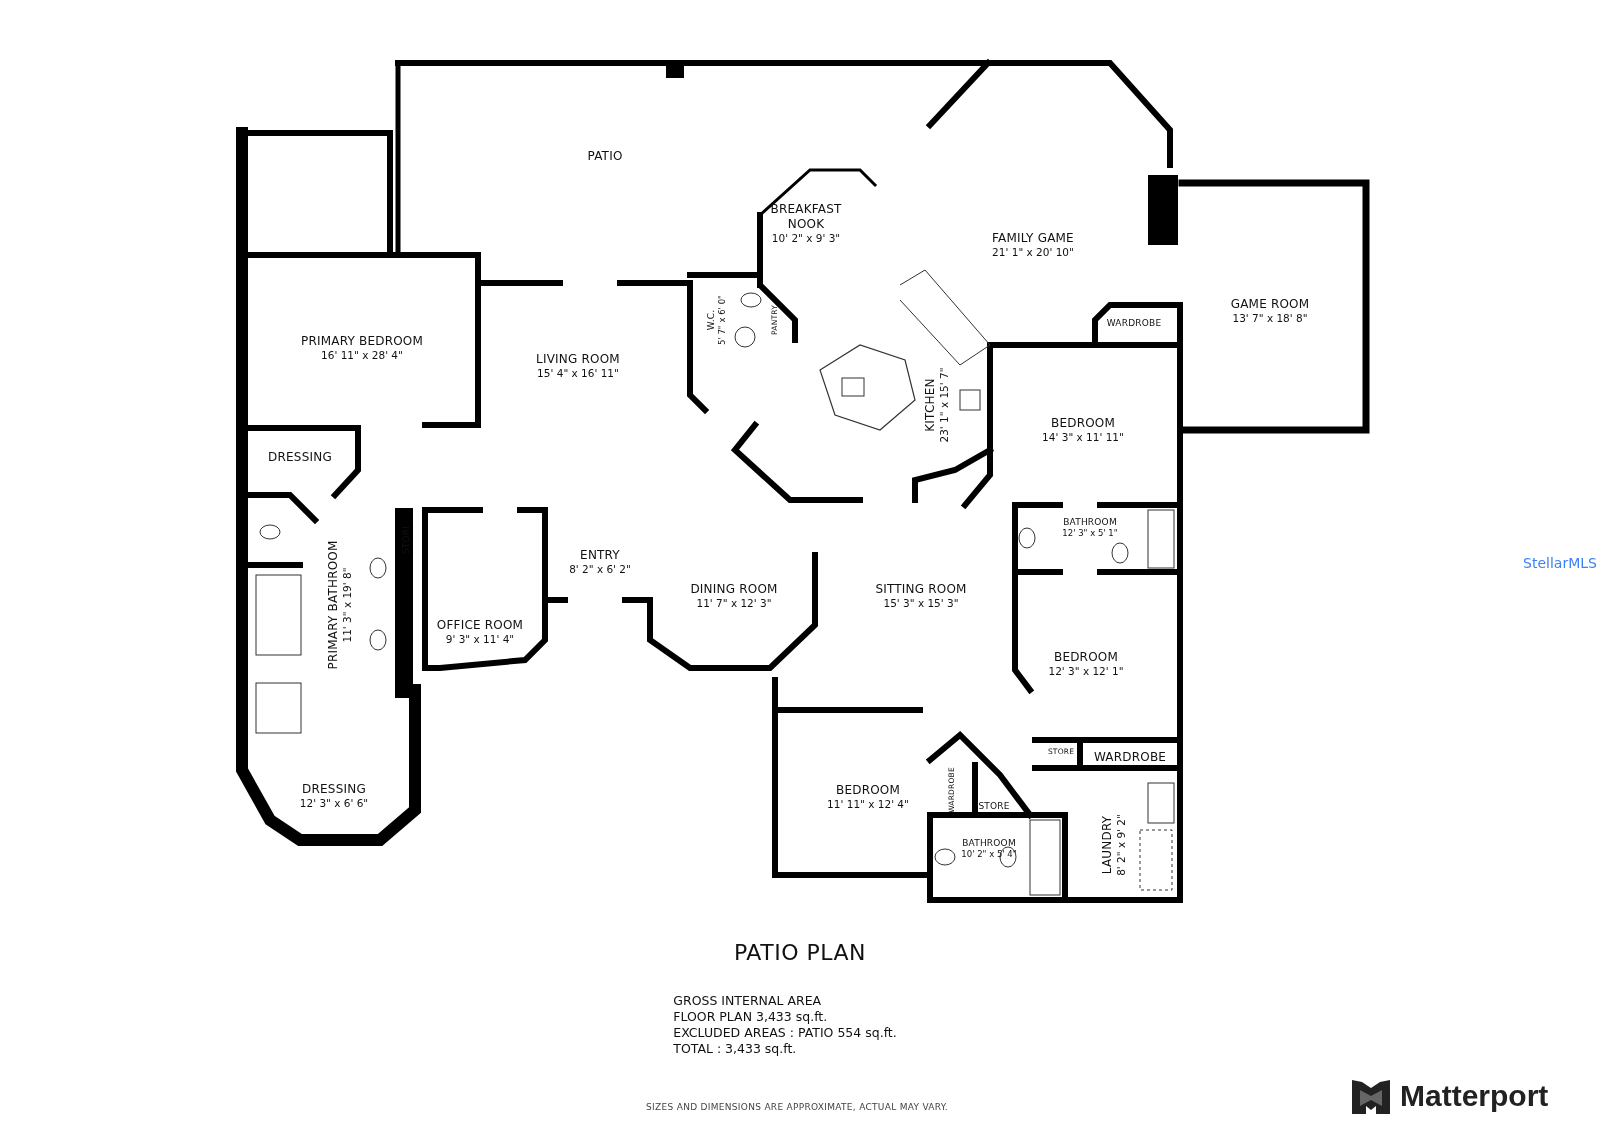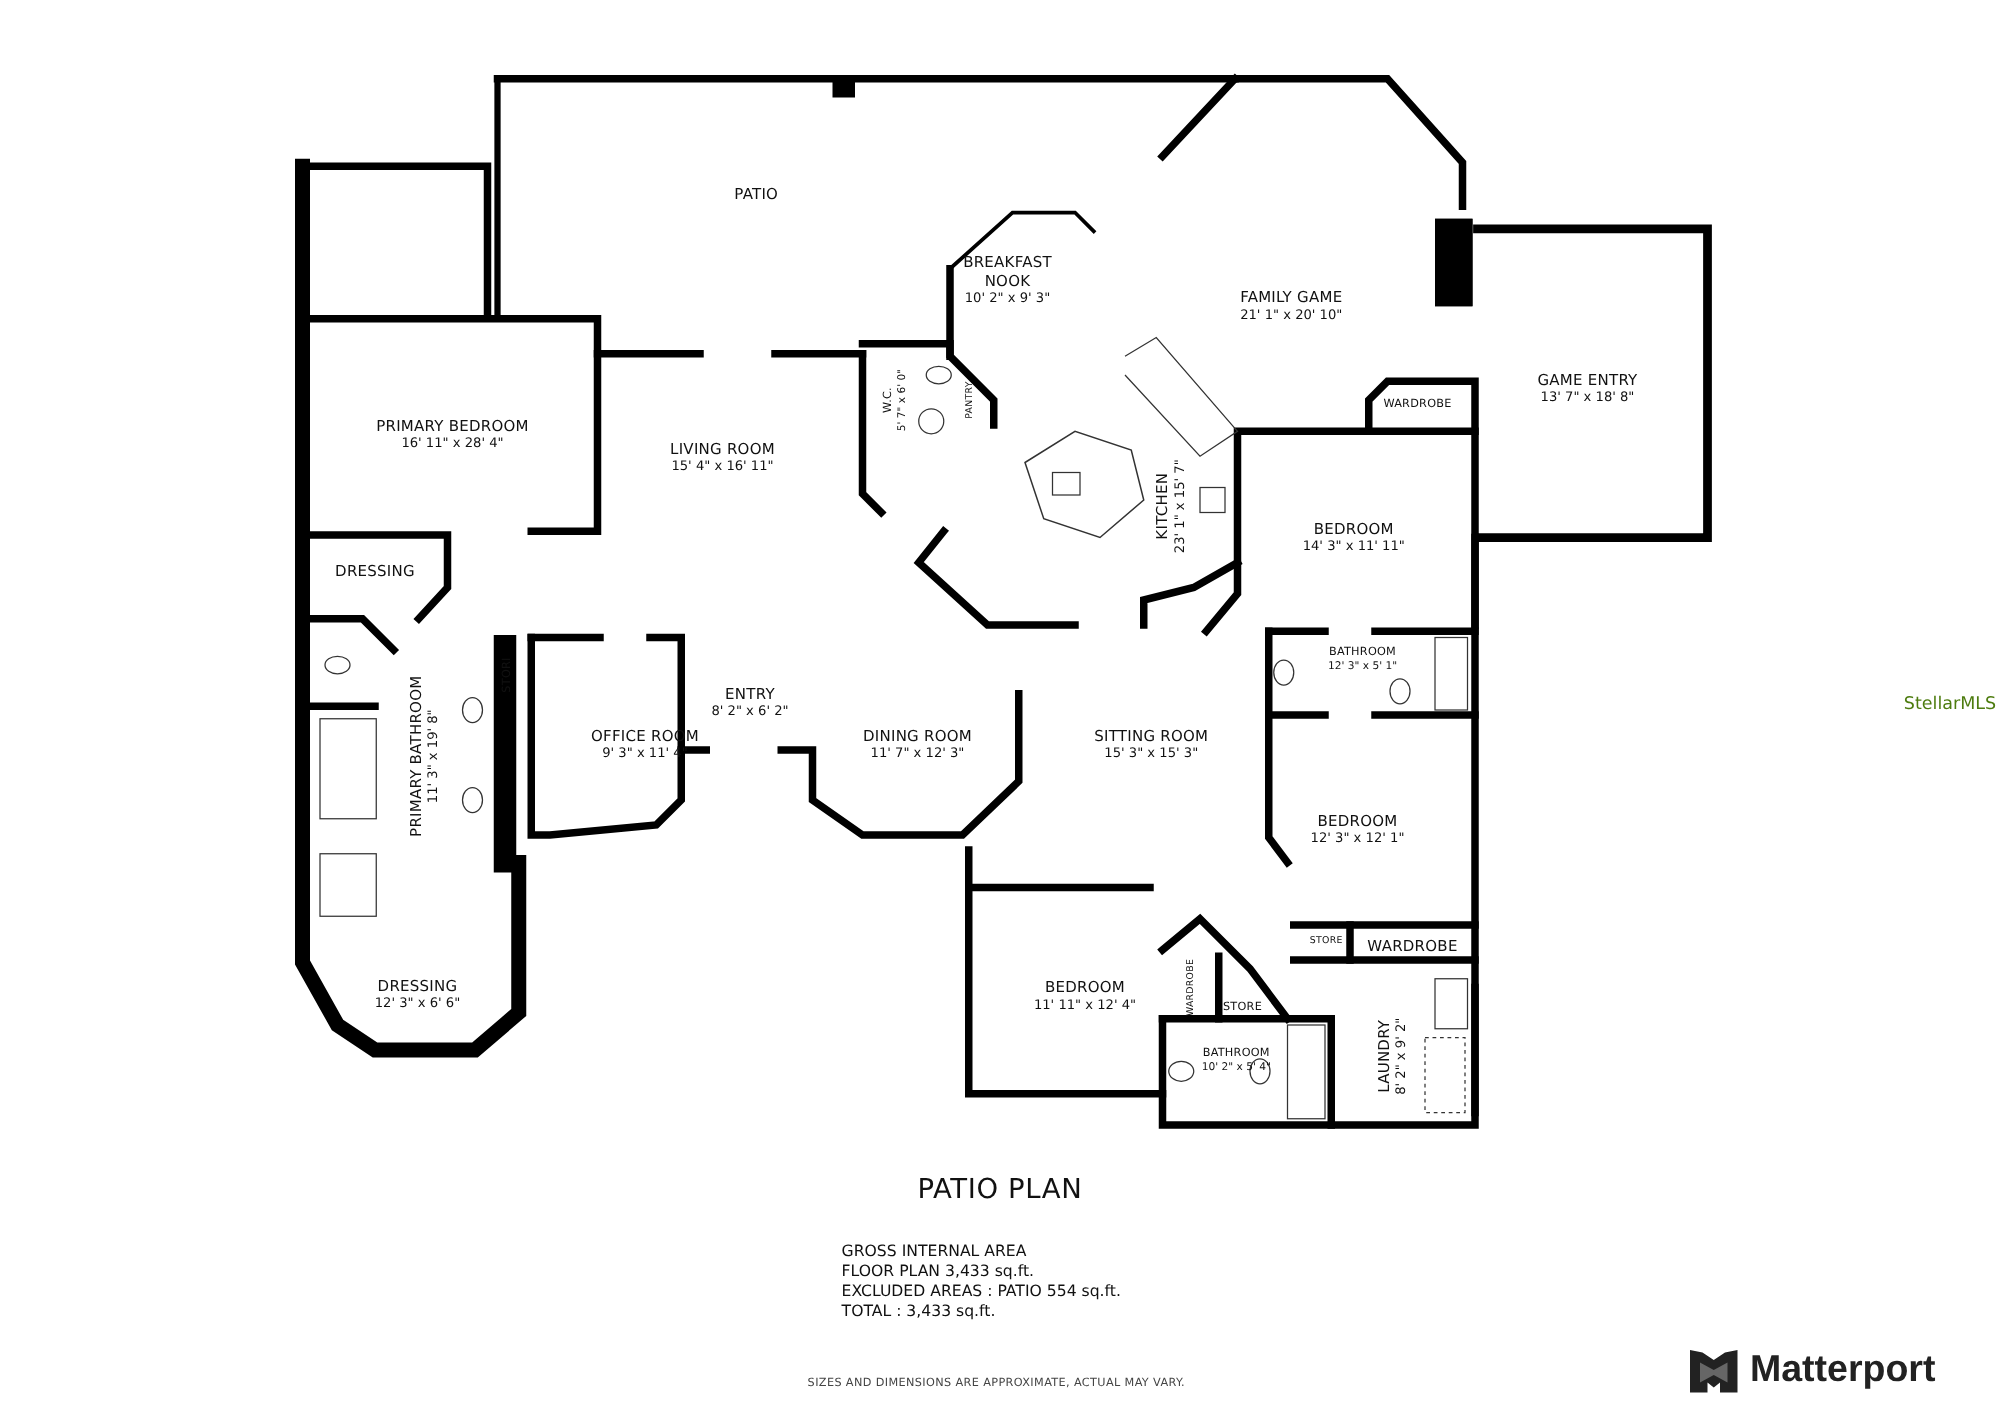--- a/index.html
+++ b/index.html
@@ -10,21 +10,21 @@
   .lbl .d{font-size:10.5px;}
   .lbl.small .n{font-size:9px;}
   .lbl.small .d{font-size:8.5px;}
   .lbl.tiny .n{font-size:7.5px;}
   .rot{transform:translate(-50%,-50%) rotate(-90deg);}
   .title{position:absolute;left:800px;top:952px;transform:translate(-50%,-50%);font-size:22px;letter-spacing:0.5px;}
   .summary{position:absolute;left:785px;top:1025px;transform:translate(-50%,-50%);text-align:left;font-size:12.5px;line-height:16px;}
   .disclaimer{position:absolute;left:797px;top:1107px;transform:translate(-50%,-50%);font-size:9px;color:#444;letter-spacing:0.3px;}
   .logo{position:absolute;left:1350px;top:1076px;display:flex;align-items:center;gap:8px;text-align:center;}
   .logo .word{font-size:30px;font-weight:bold;color:#222;font-family:"Liberation Sans",sans-serif;}
-  .wm{position:absolute;left:1560px;top:563px;transform:translate(-50%,-50%);font-size:14px;color:#4d7c0f;}
+  .wm{position:absolute;left:1560px;top:563px;transform:translate(-50%,-50%);font-size:14px;color:#3b82f6;}
 </style>
 </head>
 <body>
 
 <svg class="plan" width="1600" height="1130" viewBox="0 0 1600 1130">
   <g stroke="#000" stroke-width="6" fill="none" stroke-linecap="square">
 
     <polyline points="398,63 988,63"></polyline>
     <line x1="398" y1="63" x2="398" y2="250" stroke-width="5"></line>
 
@@ -121,21 +121,21 @@
 </div>
 <div class="lbl" style="left:806px;top:224px;width:80px;white-space:normal;">
   <div class="n">BREAKFAST NOOK</div>
   <div class="d">10' 2" x 9' 3"</div>
 </div>
 <div class="lbl" style="left:1033px;top:245px;">
   <div class="n">FAMILY GAME</div>
   <div class="d">21' 1" x 20' 10"</div>
 </div>
 <div class="lbl" style="left:1270px;top:311px;">
-  <div class="n">GAME ENTRY</div>
+  <div class="n">GAME ROOM</div>
   <div class="d">13' 7" x 18' 8"</div>
 </div>
 <div class="lbl small" style="left:1134px;top:324px;">
   <div class="n">WARDROBE</div>
 </div>
 <div class="lbl" style="left:362px;top:348px;">
   <div class="n">PRIMARY BEDROOM</div>
   <div class="d">16' 11" x 28' 4"</div>
 </div>
 <div class="lbl" style="left:578px;top:366px;">
@@ -164,21 +164,21 @@
   <div class="n">BATHROOM</div>
   <div class="d">12' 3" x 5' 1"</div>
 </div>
 <div class="lbl rot" style="left:340px;top:605px;">
   <div class="n">PRIMARY BATHROOM</div>
   <div class="d">11' 3" x 19' 8"</div>
 </div>
 <div class="lbl small rot" style="left:407px;top:540px;">
   <div class="n">STORI</div>
 </div>
-<div class="lbl" style="left:480px;top:596px;margin-left:36px;">
+<div class="lbl" style="left:480px;top:632px;">
   <div class="n">OFFICE ROOM</div>
   <div class="d">9' 3" x 11' 4"</div>
 </div>
 <div class="lbl" style="left:600px;top:562px;">
   <div class="n">ENTRY</div>
   <div class="d">8' 2" x 6' 2"</div>
 </div>
 <div class="lbl" style="left:734px;top:596px;">
   <div class="n">DINING ROOM</div>
   <div class="d">11' 7" x 12' 3"</div>

